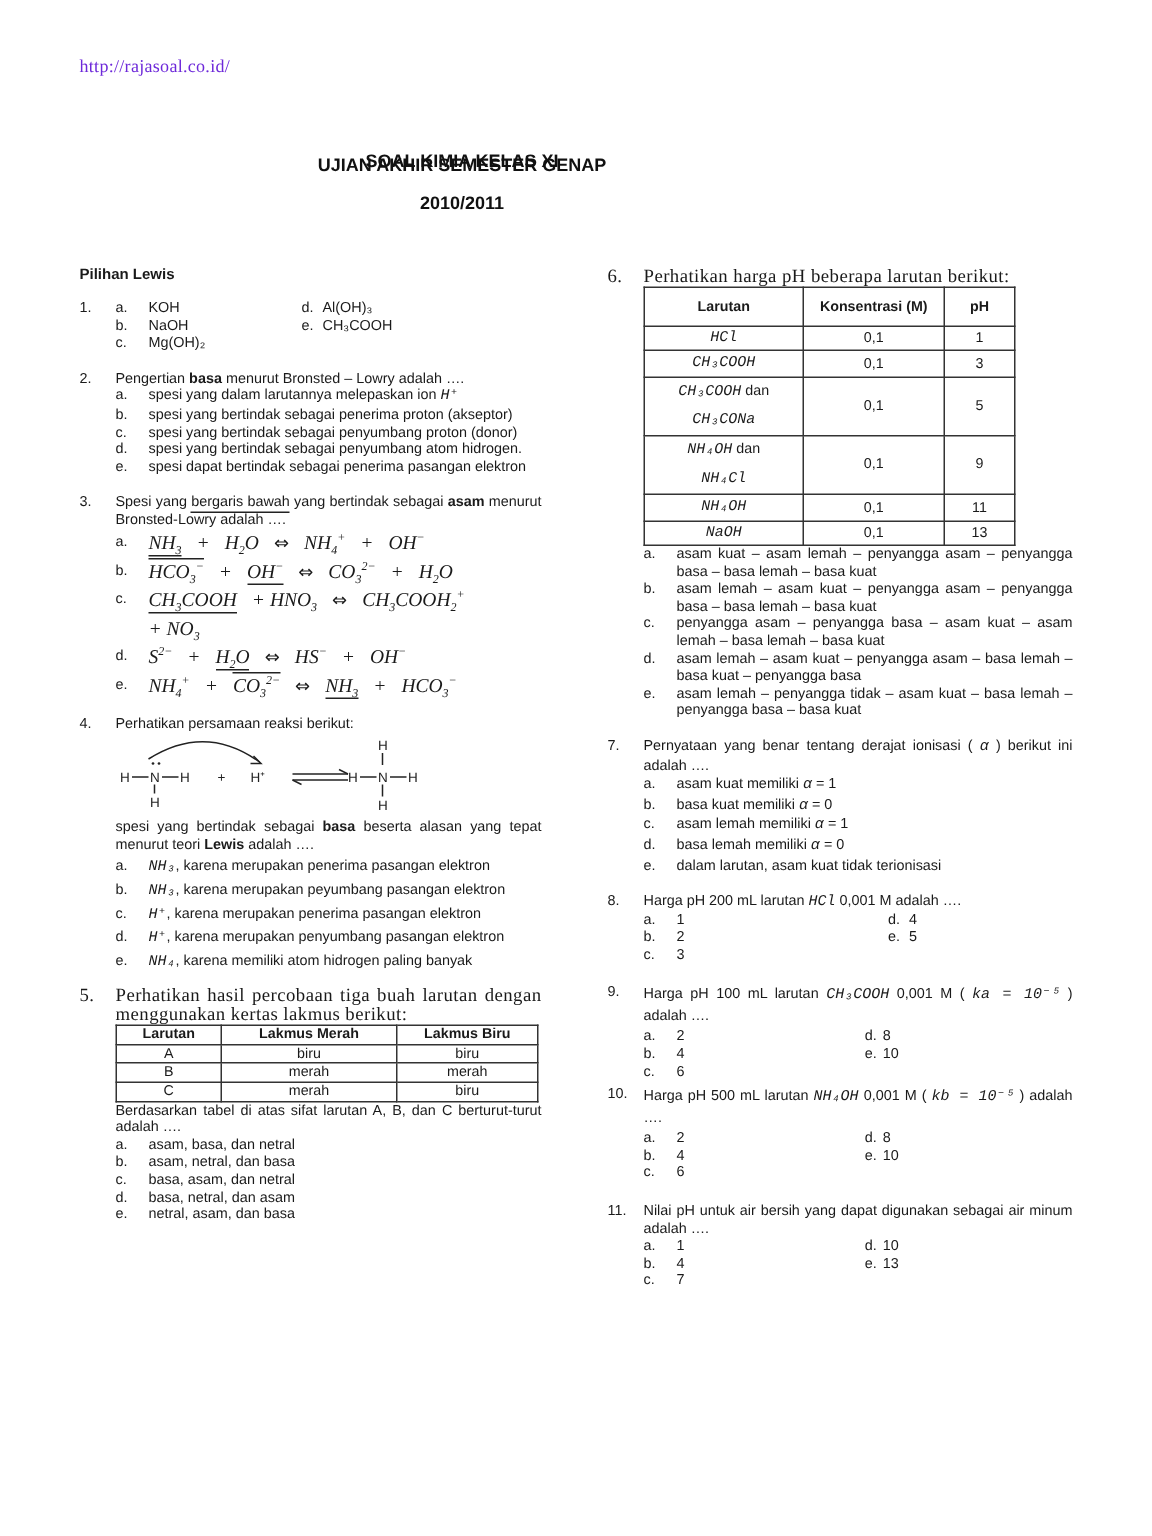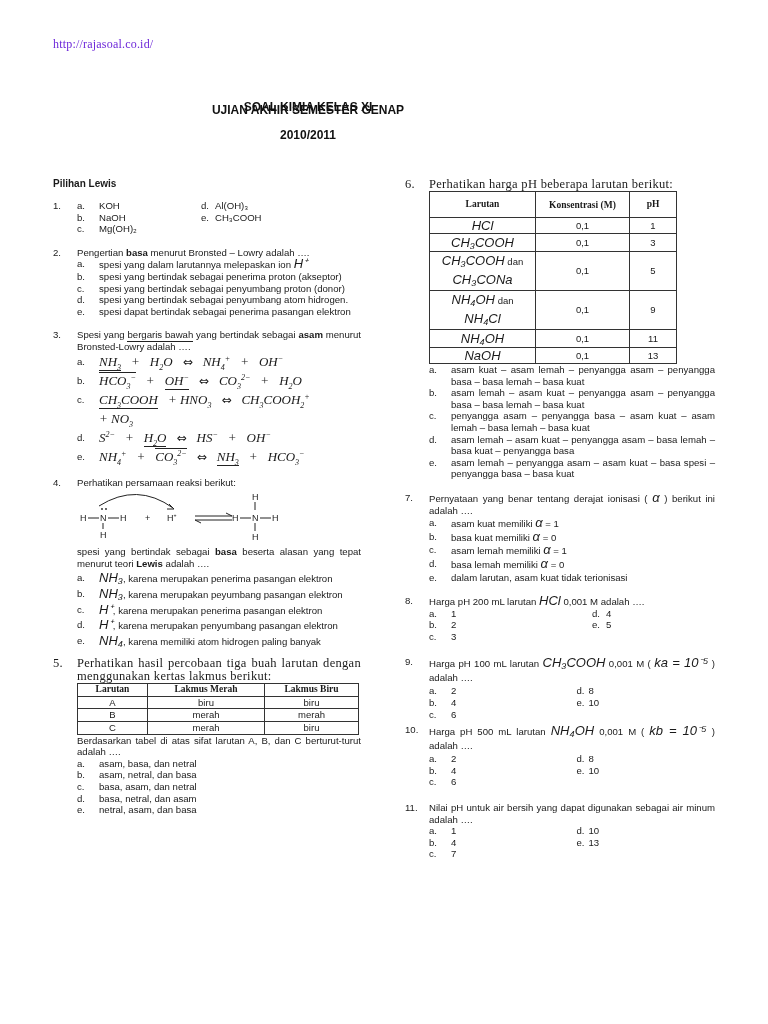--- a/index.html
+++ b/index.html
@@ -12,28 +12,28 @@
   .col { position: absolute; }
   .q { position: relative; }
   .qnum { position: absolute; left: 0; top: 0; }
   .qtext { margin-left: 24px; text-align: justify; }
   .opt { position: relative; margin-left: 24px; }
   .opt .lbl { position: absolute; left: 0; top: 0; }
   .opt .txt { margin-left: 22px; text-align: justify; display: block; }
   .two { display: flex; }
   .two .opt { width: 50%; margin-left: 24px; }
   .two .opt.right { margin-left: 0; padding-left: 0; }
-  .m { font-family: Liberation Sans, sans-serif; font-style: italic; font-size: 13px; }
+  .m { font-family: Liberation Mono, monospace; font-style: italic; font-size: 10px; }
   .u { border-bottom: 1px solid #222; padding-bottom: 1px; }
   .ov { border-top: 1px solid #222; }
   sup, sub { font-size: 8px; line-height: 0; }
   .serifq { font-family: "Liberation Serif", serif; font-size: 12.5px; line-height: 13px; letter-spacing: 0.3px; }
   table { border-collapse: collapse; }
   td, th { border: 1px solid #333; text-align: center; font-size: 9.5px; padding: 0 2px; }
-  th { font-weight: bold; font-family: Liberation Serif, serif; }
+  th { font-weight: bold; }
   .eqrow { height: 19px; display: flex; align-items: center; }
   .eqrow .lbl { position: static; width: 22px; font-size: 9.6px; font-style: normal; font-family: "Liberation Sans", sans-serif; }
   .eq { font-family: "Liberation Serif", serif; font-style: italic; font-size: 13px; }
   .eq span.sp { display: inline-block; width: 10px; }
   .arr { font-style: normal; font-family: "DejaVu Sans", sans-serif; font-size: 12px; }
 </style>
 </head>
 <body>
 
 <div class="abs url">http://rajasoal.co.id/</div>
@@ -289,21 +289,21 @@
     <div class="opt">
         <span class="lbl">c.</span>
         <span class="txt">penyangga asam – penyangga basa – asam kuat – asam lemah – basa lemah – basa kuat</span>
       </div>
     <div class="opt">
         <span class="lbl">d.</span>
         <span class="txt">asam lemah – asam kuat – penyangga asam – basa lemah – basa kuat – penyangga basa</span>
       </div>
     <div class="opt">
         <span class="lbl">e.</span>
-        <span class="txt">asam lemah – penyangga asam – asam kuat – basa spesi – penyangga basa – basa kuat</span>
+        <span class="txt">asam lemah – penyangga tidak – asam kuat – basa lemah – penyangga basa – basa kuat</span>
       </div>
   </div>
 
   <div class="q" style="margin-top:12px">
     <span class="qnum">7.</span>
     <div class="qtext"><span>Pernyataan yang benar tentang derajat ionisasi (</span> <span class="m">α</span> <span>) berikut ini adalah ….</span></div>
     <div class="opt" style="margin-top:1px">
         <span class="lbl">a.</span>
         <span class="txt"><span>asam kuat memiliki</span> <span class="m">α</span> <span>= 1</span></span>
       </div>

